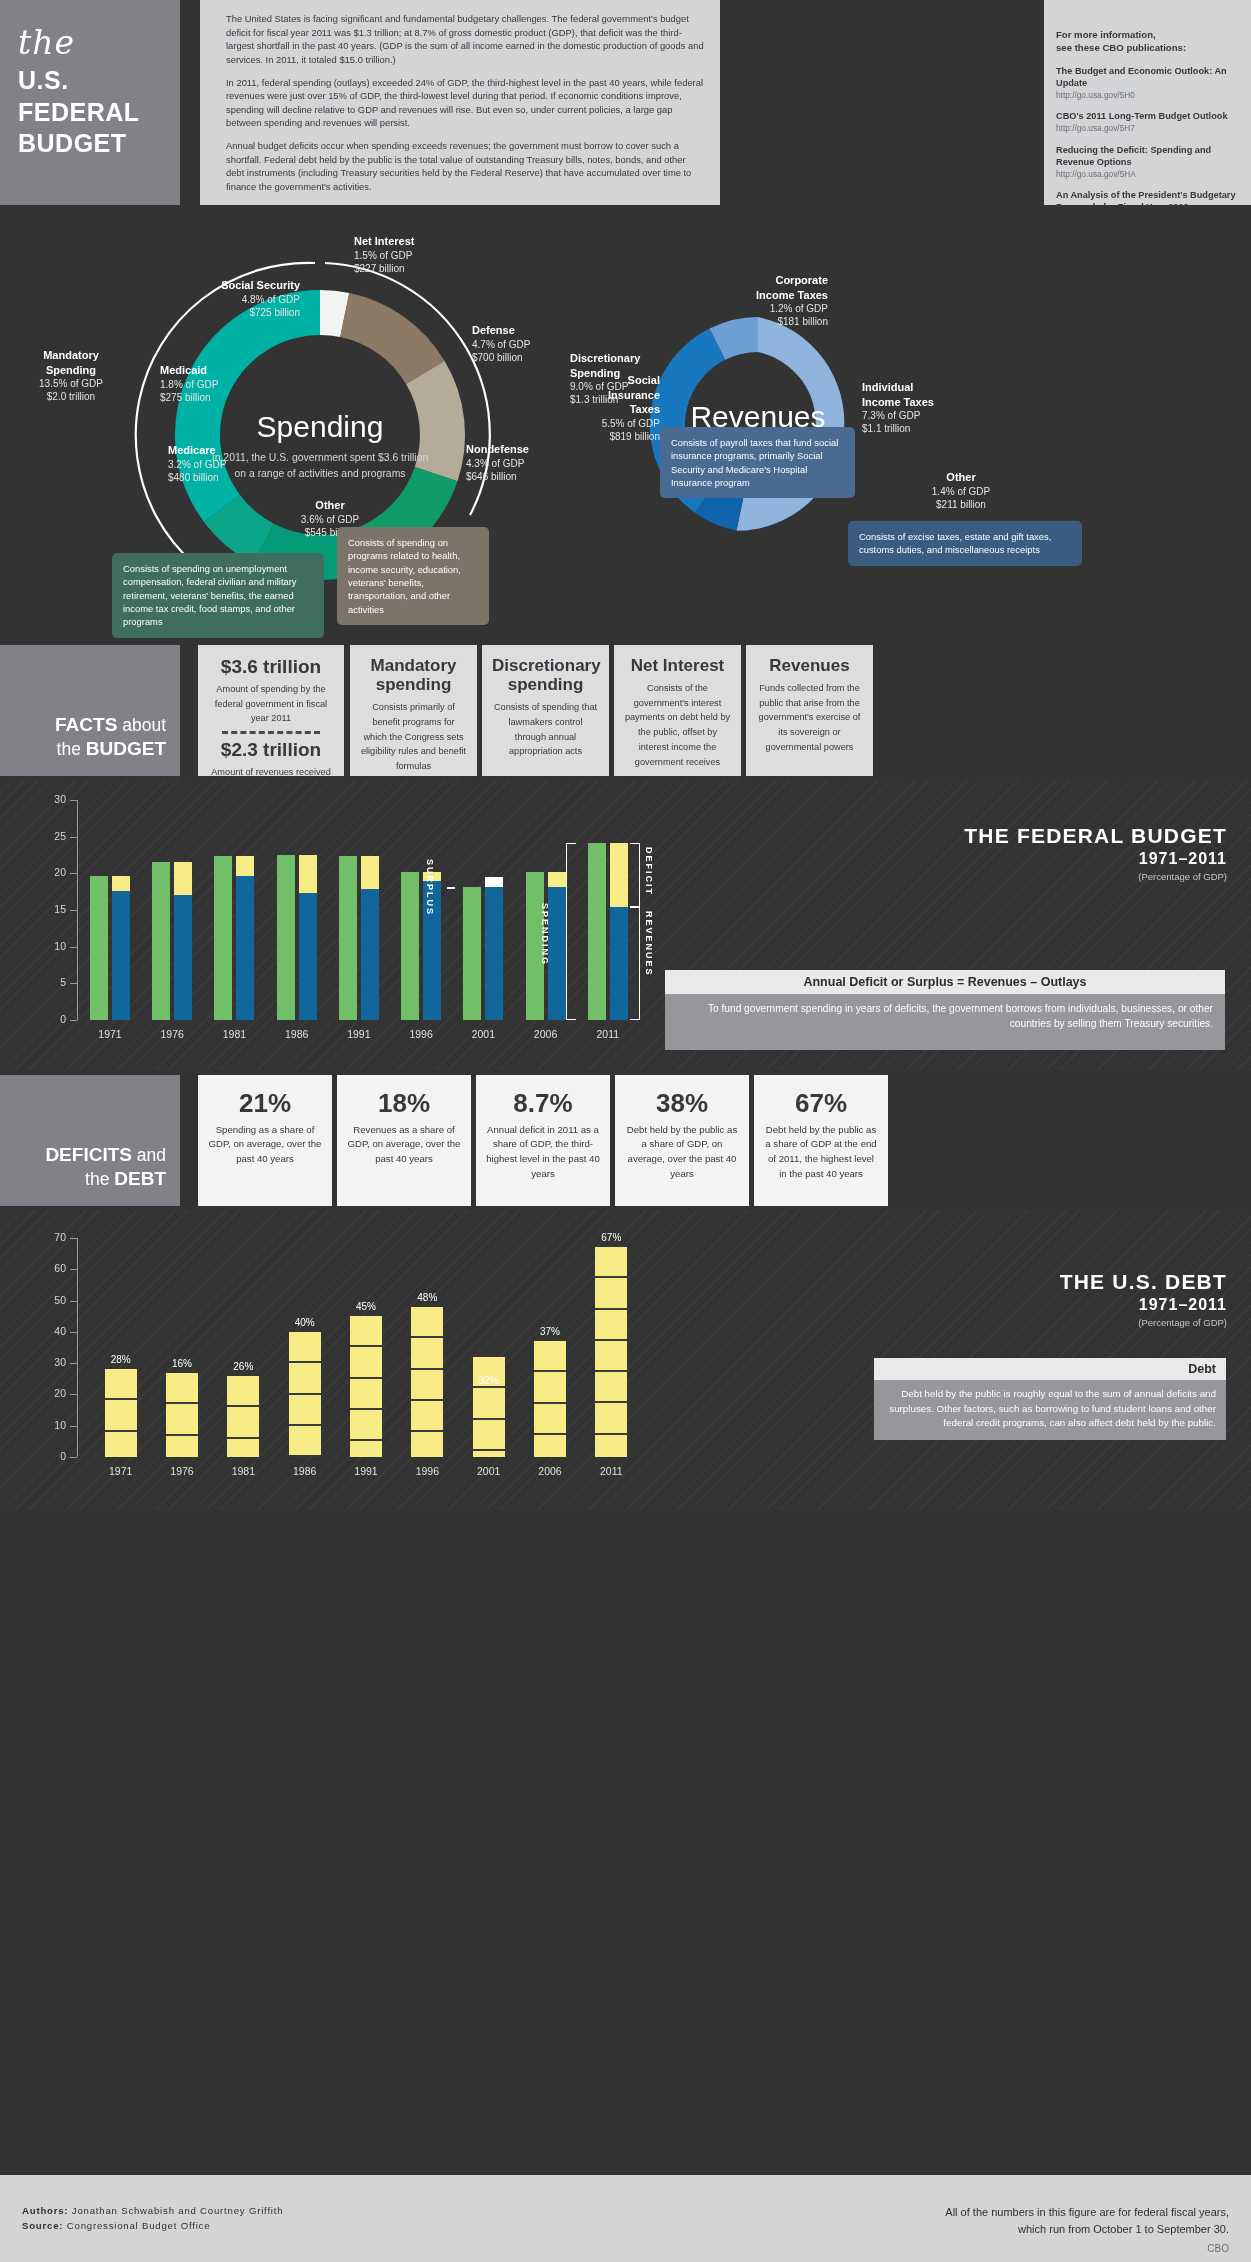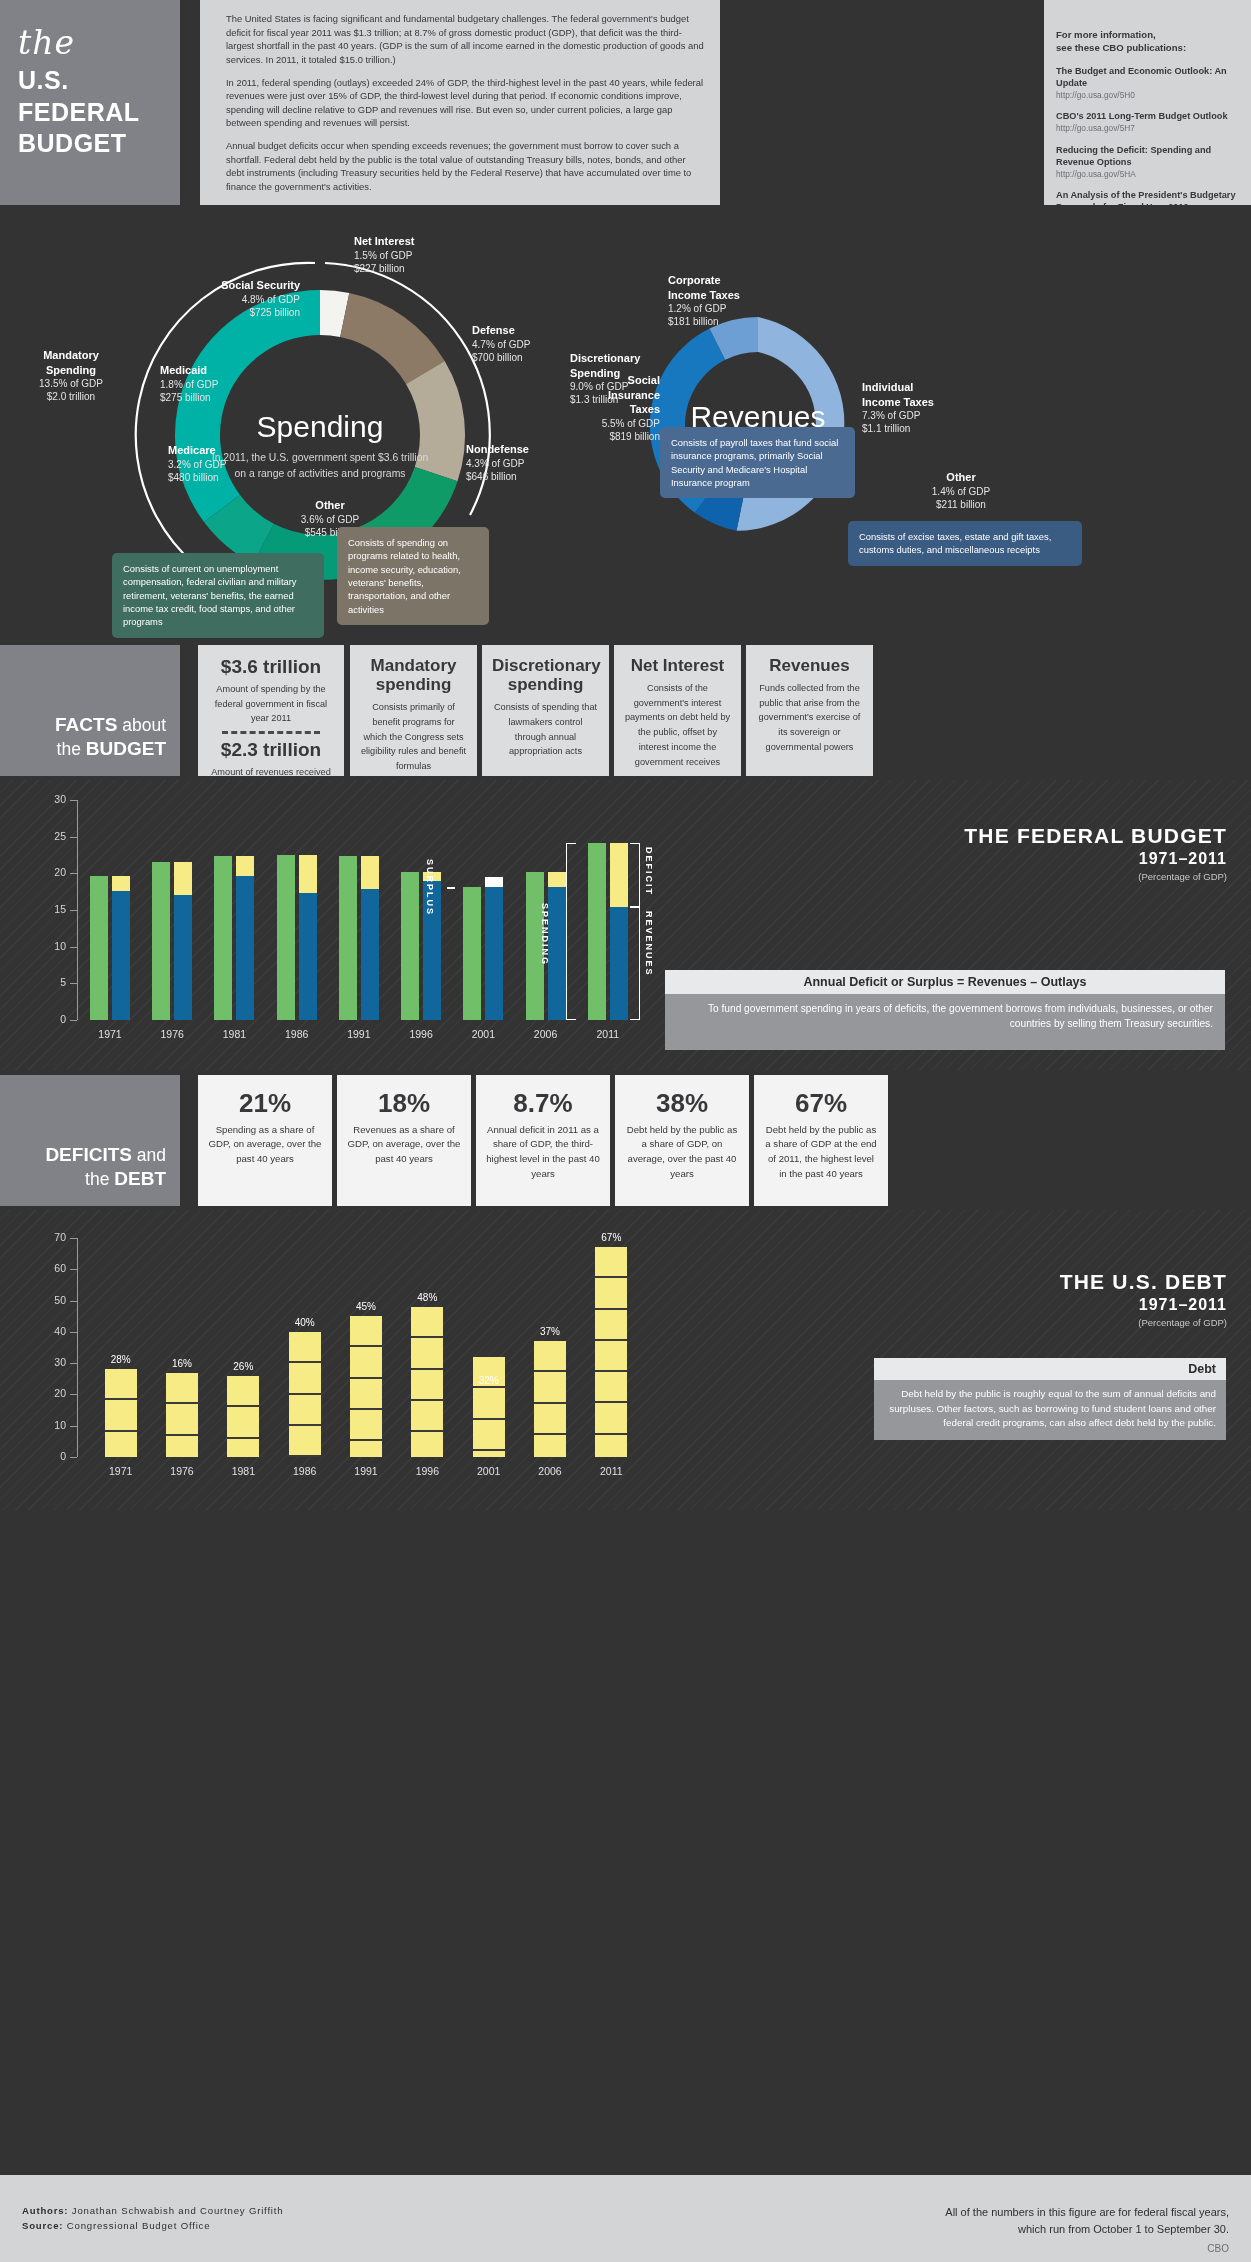--- a/index.html
+++ b/index.html
@@ -259,41 +259,41 @@
       <span class="v">13.5% of GDP</span>
       <span class="v">$2.0 trillion</span>
     </div>
     <div class="ring-label" style="left:570px;top:146px;text-align:left;width:120px;">
       <span class="nm" style="white-space:pre-line;">Discretionary
 Spending</span>
       <span class="v">9.0% of GDP</span>
       <span class="v">$1.3 trillion</span>
     </div>
 
-    <div class="callout green" style="left:112px;top:348px;width:212px;">Consists of current on unemployment compensation, federal civilian and military retirement, veterans' benefits, the earned income tax credit, food stamps, and other programs</div>
+    <div class="callout green" style="left:112px;top:348px;width:212px;">Consists of spending on unemployment compensation, federal civilian and military retirement, veterans' benefits, the earned income tax credit, food stamps, and other programs</div>
     <div class="callout tan" style="left:337px;top:322px;width:152px;">Consists of spending on programs related to health, income security, education, veterans' benefits, transportation, and other activities</div>
 
     <svg class="donut-svg" style="position:absolute;left:608px;top:70px;" width="300" height="300" viewBox="0 0 300 300">
       <g transform="translate(150,150)">
 
         <path fill="#8fb4dd" d="M 0 -108 A 108 108 0 0 1 -21.5 105.8 L -14.5 71.4 A 73 73 0 0 0 0 -73 Z" transform="rotate(0)"></path>
 
         <path fill="#0f63ad" d="M -21.5 105.8 A 108 108 0 0 1 -63.0 87.8 L -42.6 59.3 A 73 73 0 0 0 -14.5 71.4 Z"></path>
 
         <path fill="#1878bf" d="M -63.0 87.8 A 108 108 0 0 1 -48.5 -96.5 L -32.8 -65.2 A 73 73 0 0 0 -42.6 59.3 Z"></path>
 
         <path fill="#6e9fd4" d="M -48.5 -96.5 A 108 108 0 0 1 0 -108 L 0 -73 A 73 73 0 0 0 -32.8 -65.2 Z"></path>
 
         <text class="center-title" x="0" y="2" text-anchor="middle">Revenues</text>
         <text class="center-sub" x="0" y="24" text-anchor="middle">In 2011, the U.S. government received</text>
         <text class="center-sub" x="0" y="39" text-anchor="middle">$2.3 trillion in revenues</text>
       </g>
     </svg>
 
-    <div class="ring-label" style="left:668px;top:68px;text-align:left;width:120px;">
+    <div class="ring-label" style="left:708px;top:68px;text-align:right;width:120px;">
       <span class="nm" style="white-space:pre-line;">Corporate
 Income Taxes</span>
       <span class="v">1.2% of GDP</span>
       <span class="v">$181 billion</span>
     </div>
     <div class="ring-label" style="left:862px;top:175px;text-align:left;width:120px;">
       <span class="nm" style="white-space:pre-line;">Individual
 Income Taxes</span>
       <span class="v">7.3% of GDP</span>
       <span class="v">$1.1 trillion</span>

